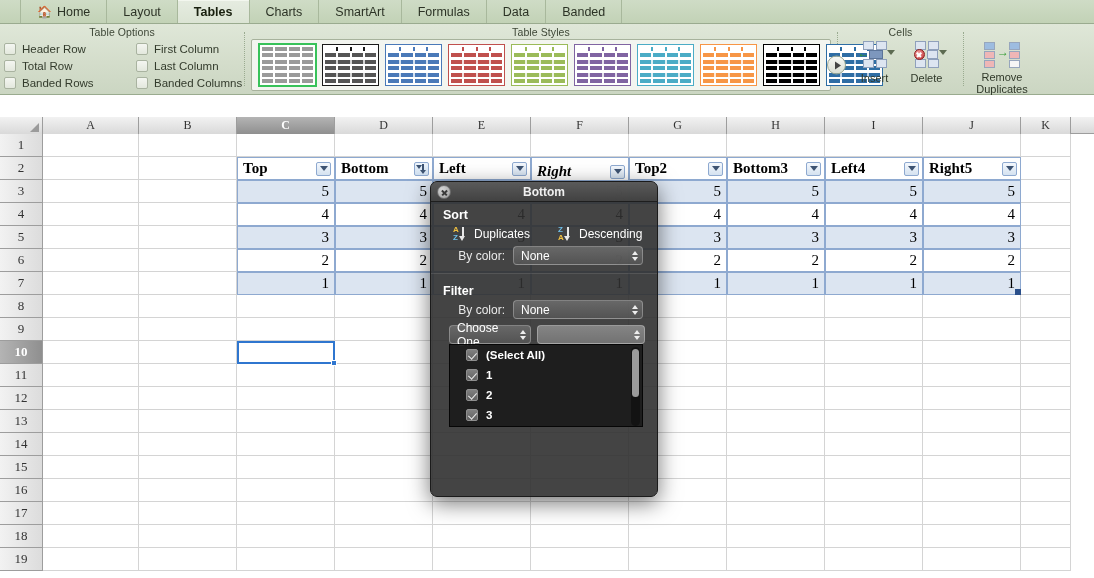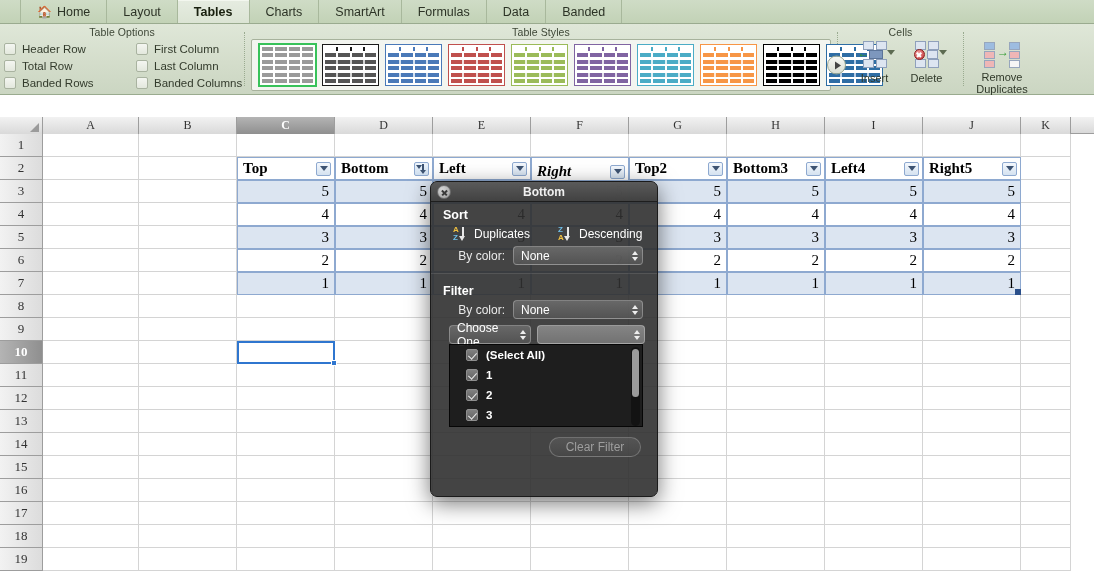--- a/index.html
+++ b/index.html
@@ -1266,20 +1266,15 @@
           <div class="li">
             <span class="cbx"></span>
             <span class="txt">3</span>
           </div>
         </div>
       <div class="lb-scroll">
         <div class="lb-thumb"></div>
       </div>
     </div>
 
-    <div class="clearrow">
-      <div class="clearbtn">
-        <span>Clear Filter</span>
-      </div>
-    </div>
   </div>
 
 </div>
 
 </body></html>

